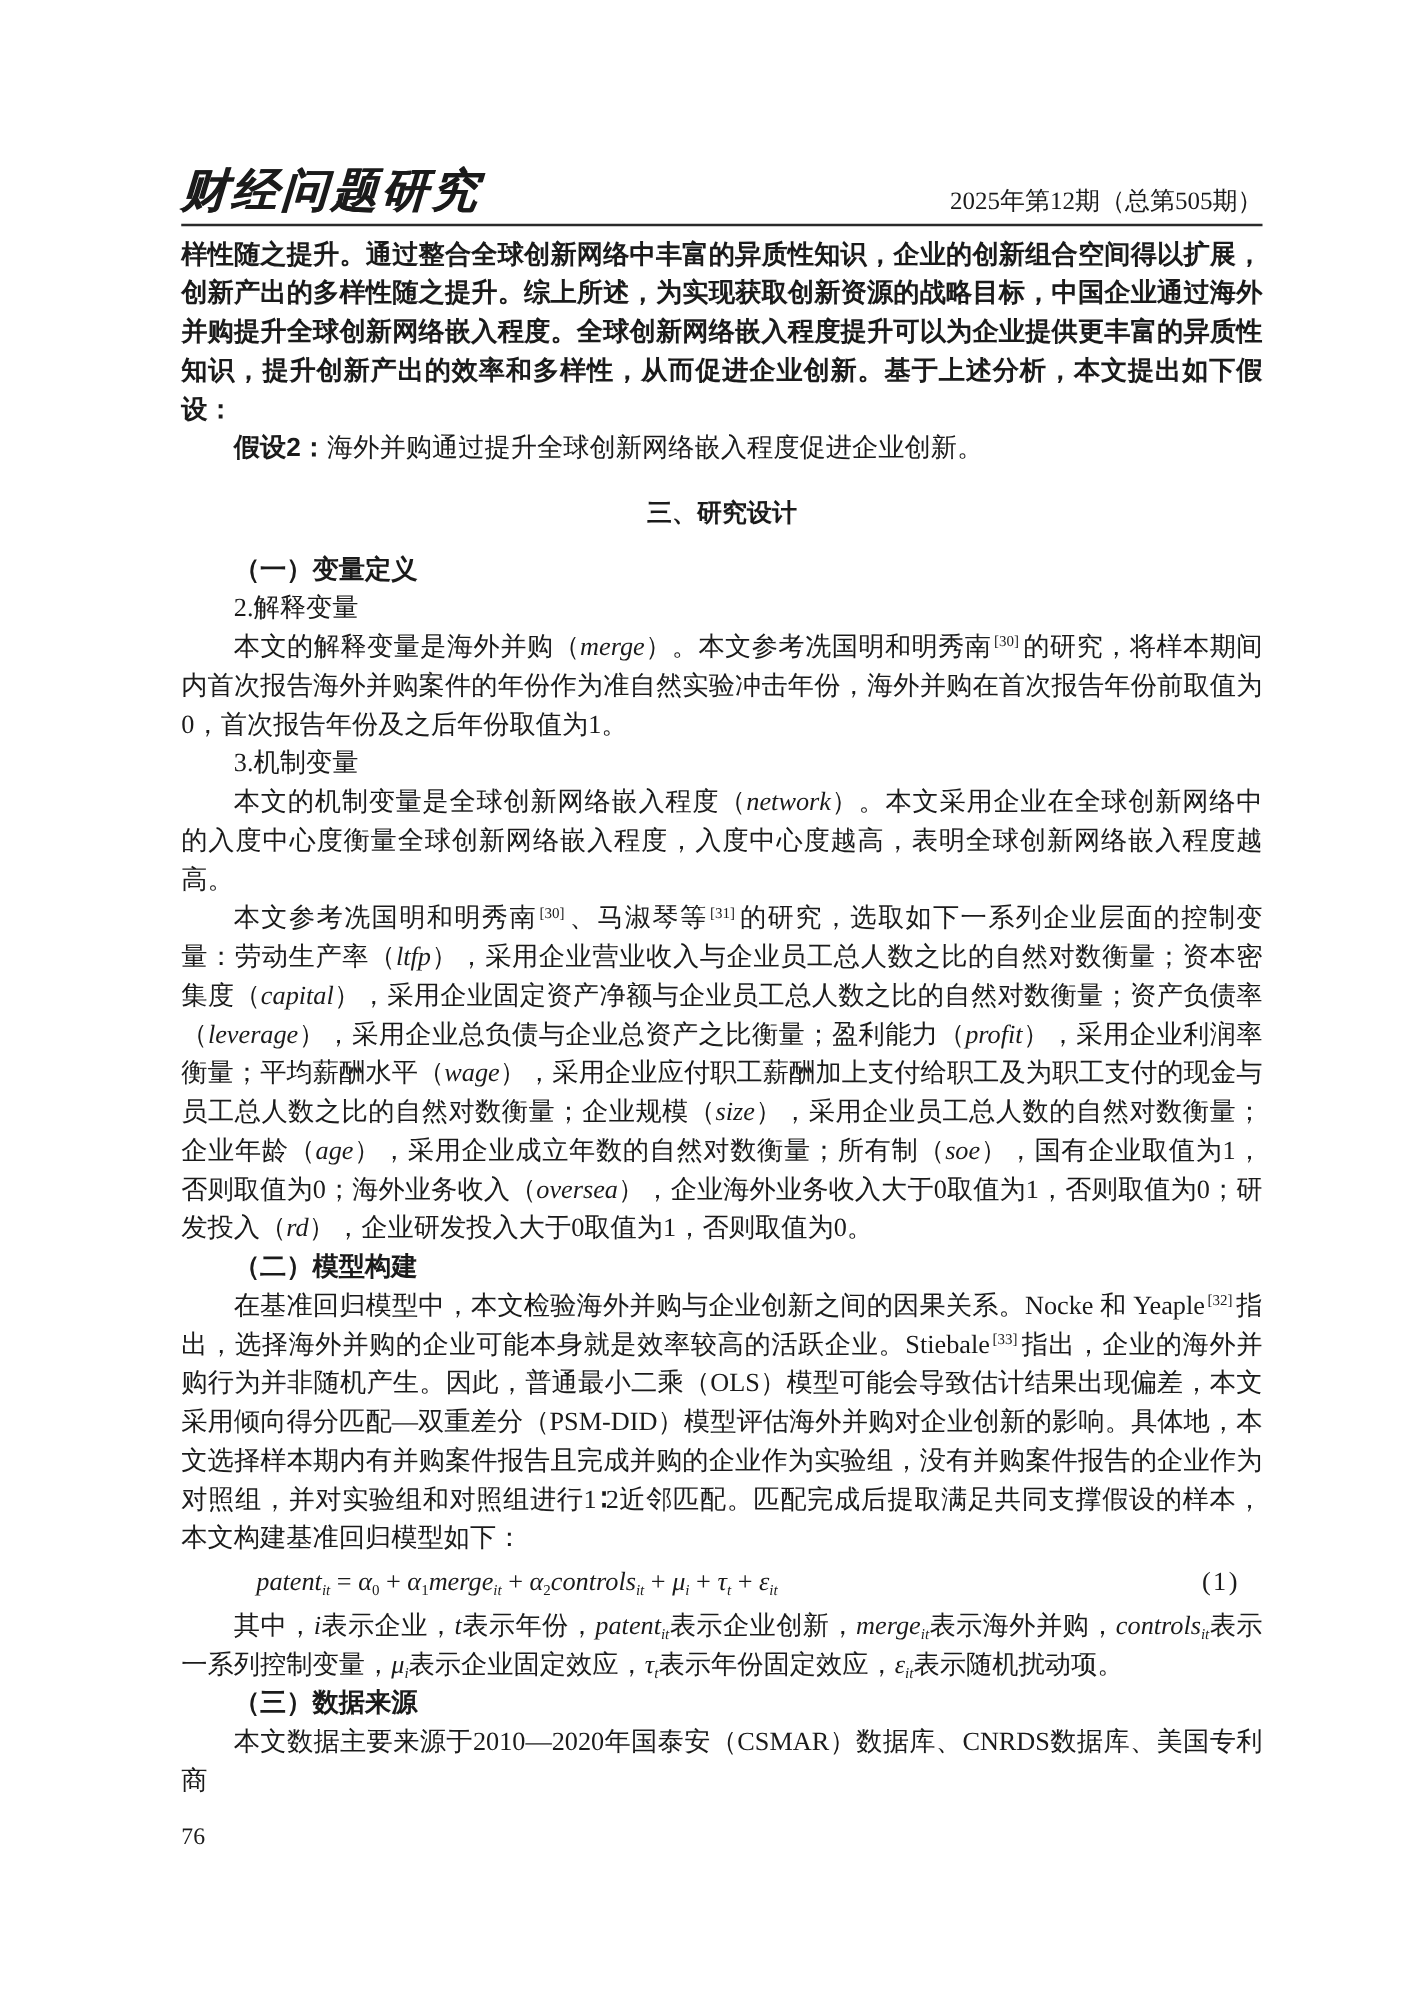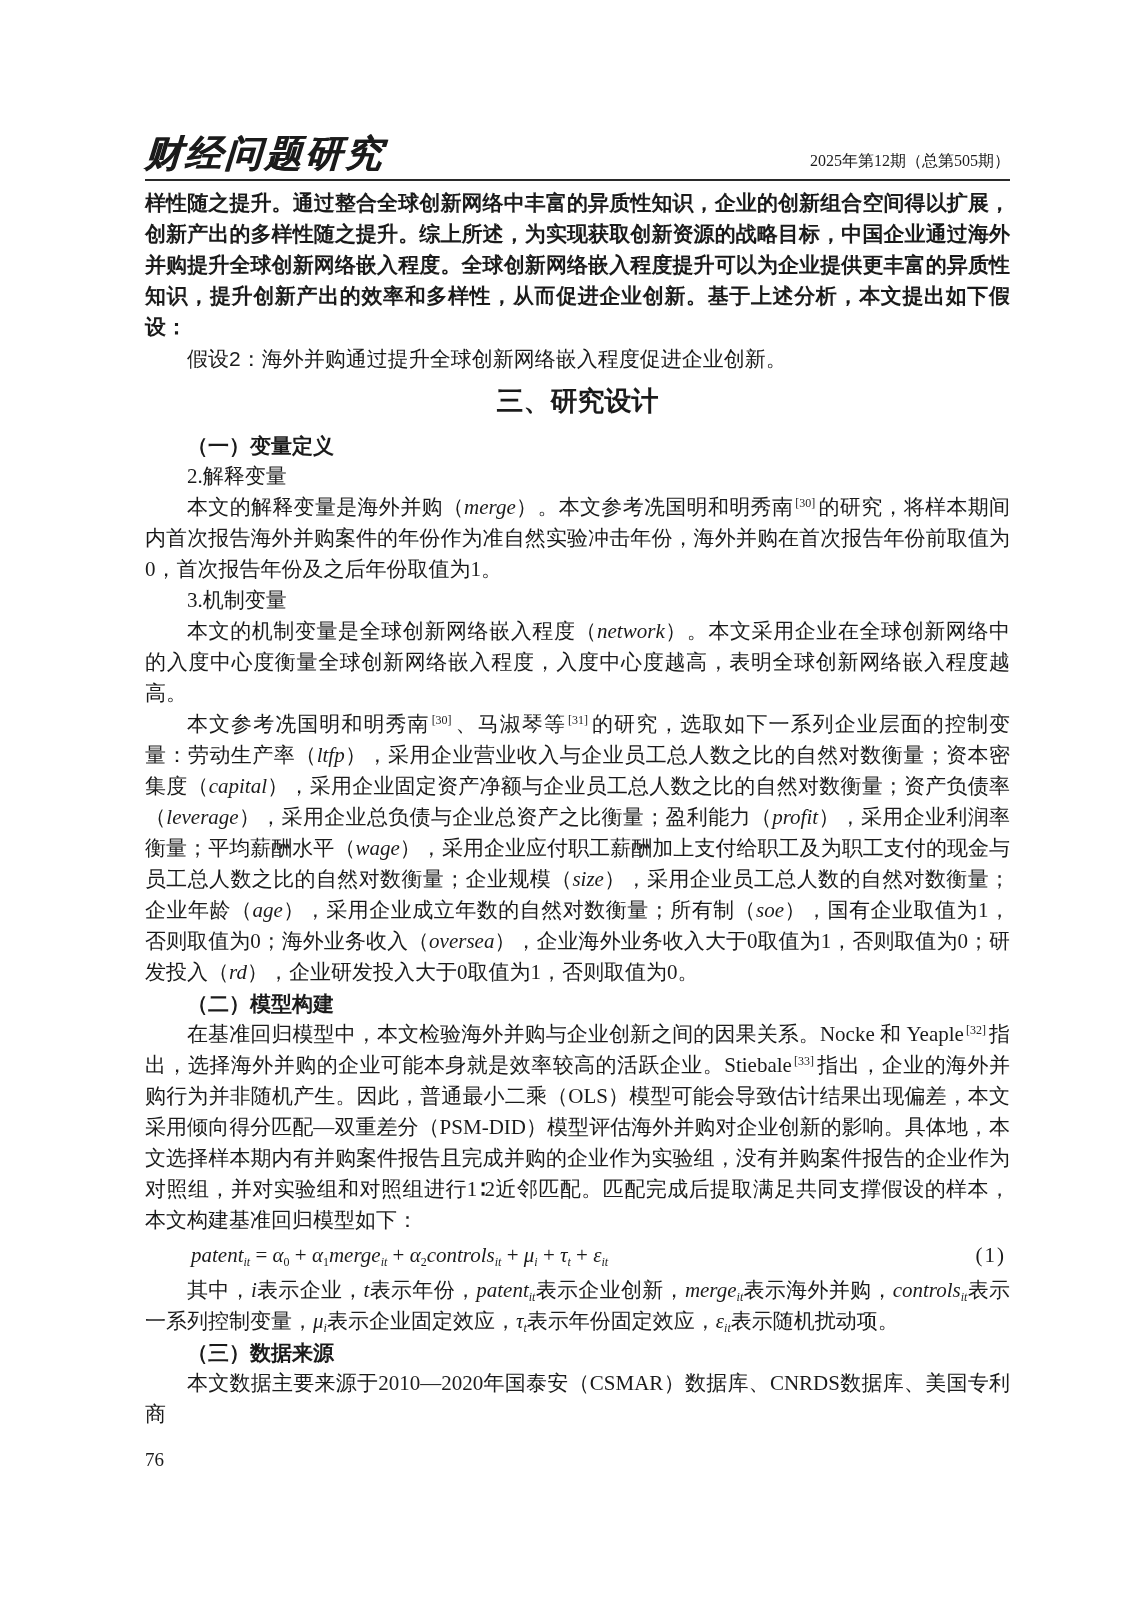--- a/index.html
+++ b/index.html
@@ -29,44 +29,44 @@
     font-weight:bold;
     font-style:italic;
     font-size:37px;
     line-height:40px;
     letter-spacing:3px;
     transform:skewX(-3deg);
     text-shadow:0.6px 0 0 currentColor;
     white-space:nowrap;
   }
   .issue {
-    font-size:16px;
+    font-size:20px;
     line-height:26px;
     white-space:nowrap;
   }
   
   .article { margin-top:7px; }
   .blk { text-align:justify; text-indent:2em; margin:0; }
   .blk.noind { text-indent:0;font-weight:bold; }
   .blk.h1 {
     text-align:center; text-indent:0;
     font-family:"Liberation Sans", sans-serif;
-    font-weight:bold; font-size:27px;
-    margin:11px 0 13px 0;
+    font-weight:bold; font-size:20px;
+    margin:22px 0 13px 0;
   }
   .blk.h2 {
     font-family:"Liberation Sans", sans-serif;
     font-weight:bold; font-size:21px;
   }
   .blk.sub { }
-  .blk.eq { display:flex; margin:4px 4px;gap:40px; }
+  .blk.eq { display:flex; margin:4px 18px;gap:40px; }
   .blk.eq .eqbody { flex:1 1 auto; text-indent:2em; text-align:left; }
   .blk.eq .eqnum { flex:0 0 auto; letter-spacing:2px; }
   .it { font-style:italic; }
-  .bh { font-family:"Liberation Sans", sans-serif; font-weight:normal; }
+  .bh { font-family:"Liberation Sans", sans-serif; font-weight:bold; }
   .sp { font-size:12px; vertical-align:7px; margin:0 3px 0 2px; line-height:0; }
   .sb { font-size:12px; vertical-align:-4px; line-height:0; }
   
   .pagenum {
     margin-top:14px;
     font-size:19px;
     text-align:left;
   }
 </style>
 </head>

